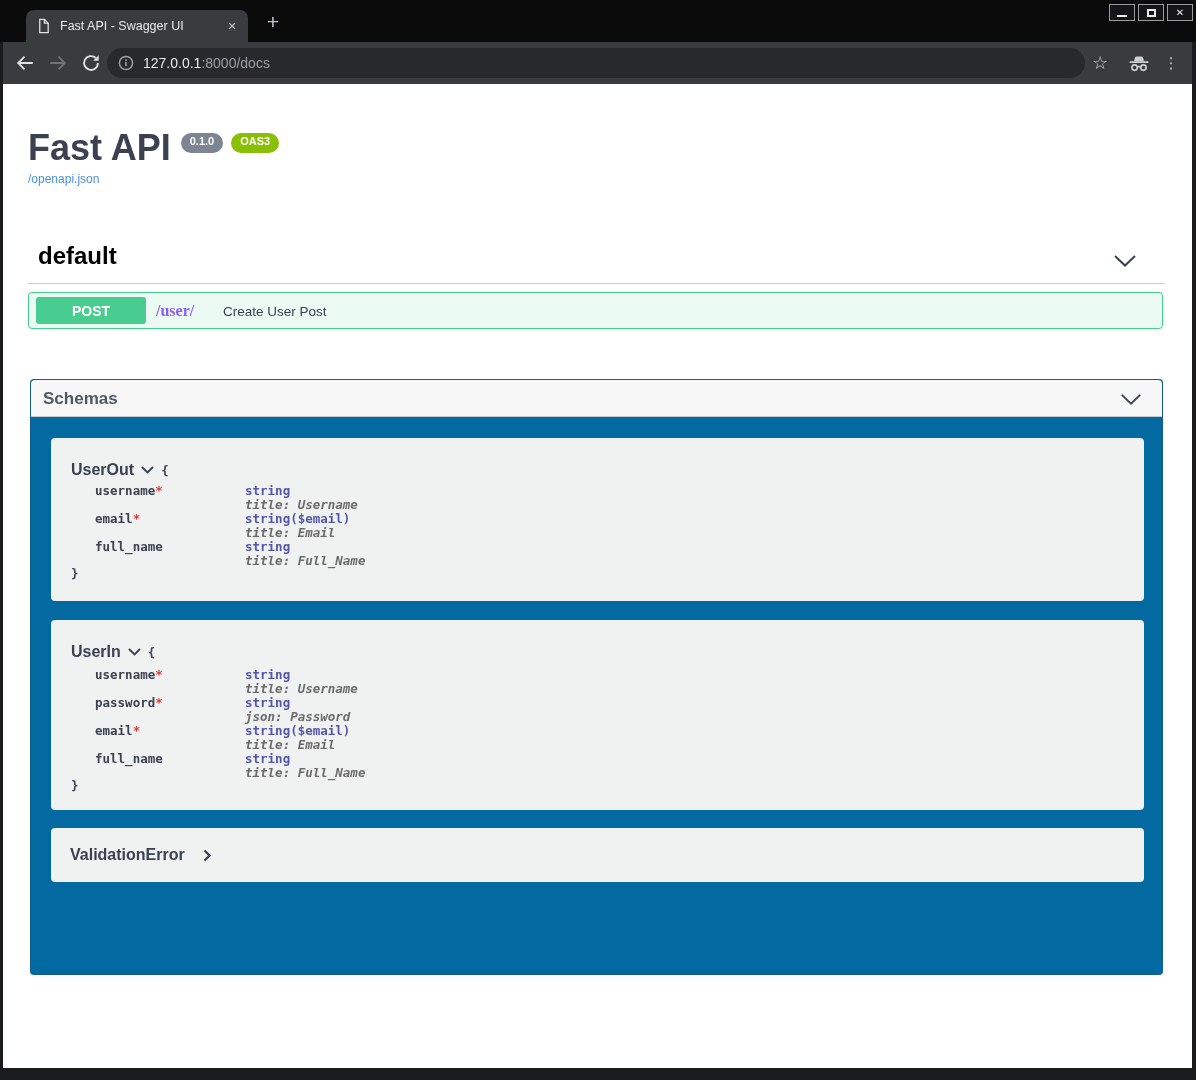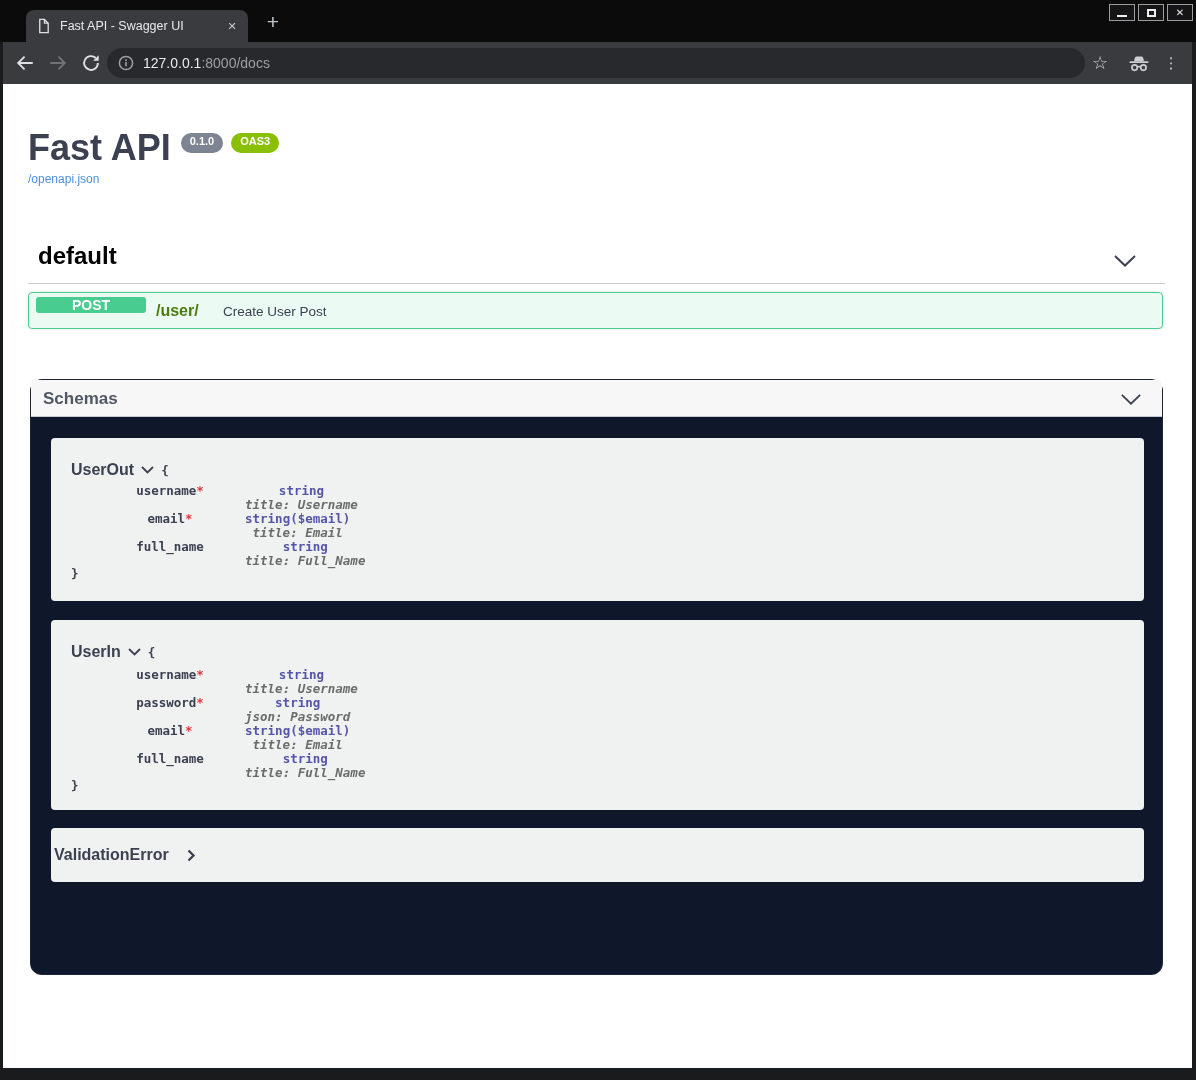--- a/index.html
+++ b/index.html
@@ -56,21 +56,21 @@
   .url-rest { color:#9aa0a6; }
   .star-btn { position:absolute; left:1086px; top:0; width:22px; height:42px;
     color:#cdd0d3; font-size:18px; text-align:center; line-height:42px; }
   .incog-ico { position:absolute; left:1124px; top:11px; }
   .menu-btn { position:absolute; left:1160px; top:0; width:16px; height:42px;
     color:#cdd0d3; font-size:15px; letter-spacing:0; text-align:center; line-height:42px; }
 
   
   .content {
     position:absolute; left:3px; top:84px; width:1189px; height:984px;
-    background:#ffffff; color:#3b4151;text-align:center;
+    background:#ffffff; color:#3b4151;
   }
   .info-block { position:absolute; left:25px; top:44px; display:flex; align-items:flex-start; gap:10px; }
   .api-title { font-size:36px; font-weight:700; color:#3b4151; line-height:40px; }
   .badges { display:flex; gap:8px; margin-top:5px; }
   .pill {
     border-radius:57px; color:#fff; font-size:11px; font-weight:700;
     padding:2px 9px 6px; line-height:12px;
   }
   .pill-version { background:#7d8492; }
   .pill-oas { background:#89bf04; }
@@ -79,33 +79,33 @@
   .tag-name { position:absolute; left:35px; top:158px; font-size:24px; font-weight:700; color:#000000; }
   .tag-chevron { position:absolute; left:1110px; top:170px; }
   .tag-divider { position:absolute; left:25px; top:199px; width:1137px; border-top:1px solid rgba(59,65,81,.28); }
 
   .opblock {
     position:absolute; left:25px; top:208px; width:1135px; height:37px;
     background:rgba(73,204,144,.1); border:1px solid #49cc90; border-radius:4px;
     box-shadow:0 0 3px rgba(0,0,0,.12);
   }
   .method-badge {
-    position:absolute; left:7px; top:4px; width:110px; height:16px;
+    position:absolute; left:7px; top:4px; width:110px; height:27px;
     background:#49cc90; border-radius:3px; color:#fff; font-weight:700; font-size:14px;
     display:flex; align-items:center; justify-content:center;
   }
   .op-path {
     position:absolute; left:127px; top:0; height:37px; line-height:36px;
-    font-family:Liberation Sans, sans-serif; font-weight:700; font-size:16px; color:#4d7c0f;
+    font-family:Liberation Serif, serif; font-weight:700; font-size:16px; color:#8b5cf6;
   }
   .op-summary { position:absolute; left:194px; top:0; height:37px; line-height:37px; font-size:13.5px; color:#3b4151; }
 
   .schemas {
     position:absolute; left:27px; top:295px; width:1133px; height:596px;
-    border:1px solid rgba(59,65,81,.3); border-radius:12px; background:#0f172a;
+    border:1px solid rgba(59,65,81,.3); border-radius:4px; background:#0369a1;
   }
   .schemas-header {
     position:absolute; left:0; top:0; width:100%; height:37px;
     background:#f7f7f7; border-bottom:1px solid rgba(59,65,81,.25); border-radius:4px 4px 0 0;
   }
   .schemas-label { position:absolute; left:12px; top:0; height:37px; line-height:37px;
     font-size:17px; font-weight:700; color:#4f5864; }
   .schemas-chevron { position:absolute; right:20px; top:13px; }
 
   .model-card { position:absolute; left:20px; width:1093px; background:#f0f1f1; border-radius:4px; }
@@ -122,21 +122,21 @@
 
   .props { position:absolute; left:44px; }
   .prow { display:flex; height:28px; }
   .pname { width:150px; font-family:"DejaVu Sans Mono", monospace; font-size:12.5px;
     font-weight:700; color:#3b4151; line-height:14px; }
   .star { color:#e53935; }
   .pdef { font-family:"DejaVu Sans Mono", monospace; font-size:12.5px; line-height:14px; }
   .ptype { color:#5555aa; font-weight:700; }
   .ptitle { color:#6b6b6b; font-style:italic; font-weight:700; }
 
-  .collapsed-row { display:flex; align-items:center; height:54px; padding-left:3px; gap:18px; }
+  .collapsed-row { display:flex; align-items:center; height:54px; padding-left:19px; gap:18px; }
 </style>
 </head>
 <body>
 
 <div class="topchrome">
   <div class="tab">
     <span class="tab-favicon">
       <svg width="15" height="16" viewBox="0 0 16 16">
         <path d="M4 1h5l4 4v10H4z" fill="none" stroke="#dfe1e5" stroke-width="1.4"></path>
         <path d="M9 1v4h4" fill="none" stroke="#dfe1e5" stroke-width="1.4"></path>

